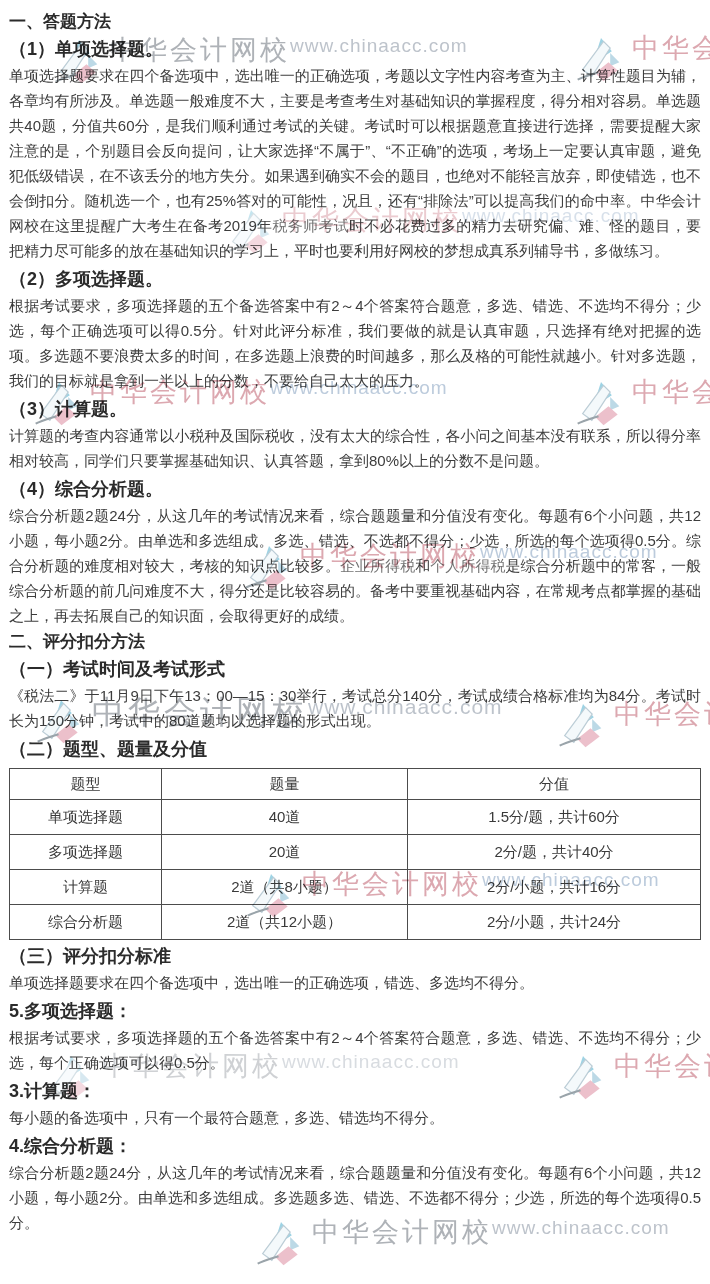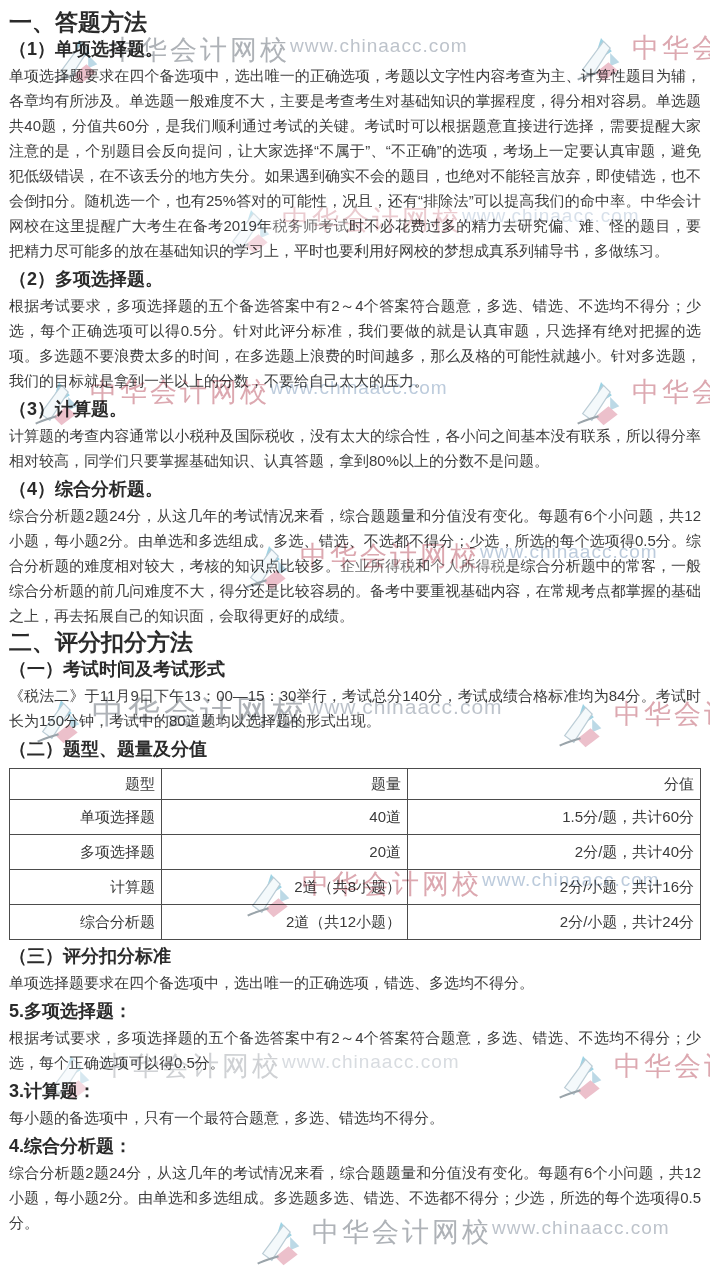--- a/index.html
+++ b/index.html
@@ -10,21 +10,21 @@
     position:relative;
     font-family:"Liberation Sans","DejaVu Sans",sans-serif;
     color:#3c3c3c;
   }
   .page{
     position:relative;
     z-index:1;
     padding:8px 9px 0 9px;
   }
   h1{
-    font-size:23px;line-height:22px;margin:3px 0 5px;
+    font-size:17px;line-height:22px;margin:3px 0 5px;
     color:#2b2b2b;font-weight:bold;
   }
   h2{
     font-size:18px;line-height:22px;margin:5px 0 3px;
     color:#2b2b2b;font-weight:bold;
   }
   p{
     font-size:15px;line-height:25px;margin:0;
     text-align:justify;color:#3c3c3c;
   }
@@ -33,21 +33,21 @@
     border-collapse:collapse;
     width:692px;
     margin:8px 0 2px;
     font-size:15px;
     color:#3a3a3a;
   }
   table.score-table th,
   table.score-table td{
     border:1px solid #4c4c4c;
     font-weight:normal;
-    text-align:right;
+    text-align:center;
     padding:2px 6px;
     vertical-align:middle;
   }
   table.score-table th{height:26px;}
   table.score-table td{height:30px;}
   .col1{width:139px;}
   .col2{width:233px;}
   
   .wm{
     position:absolute;

